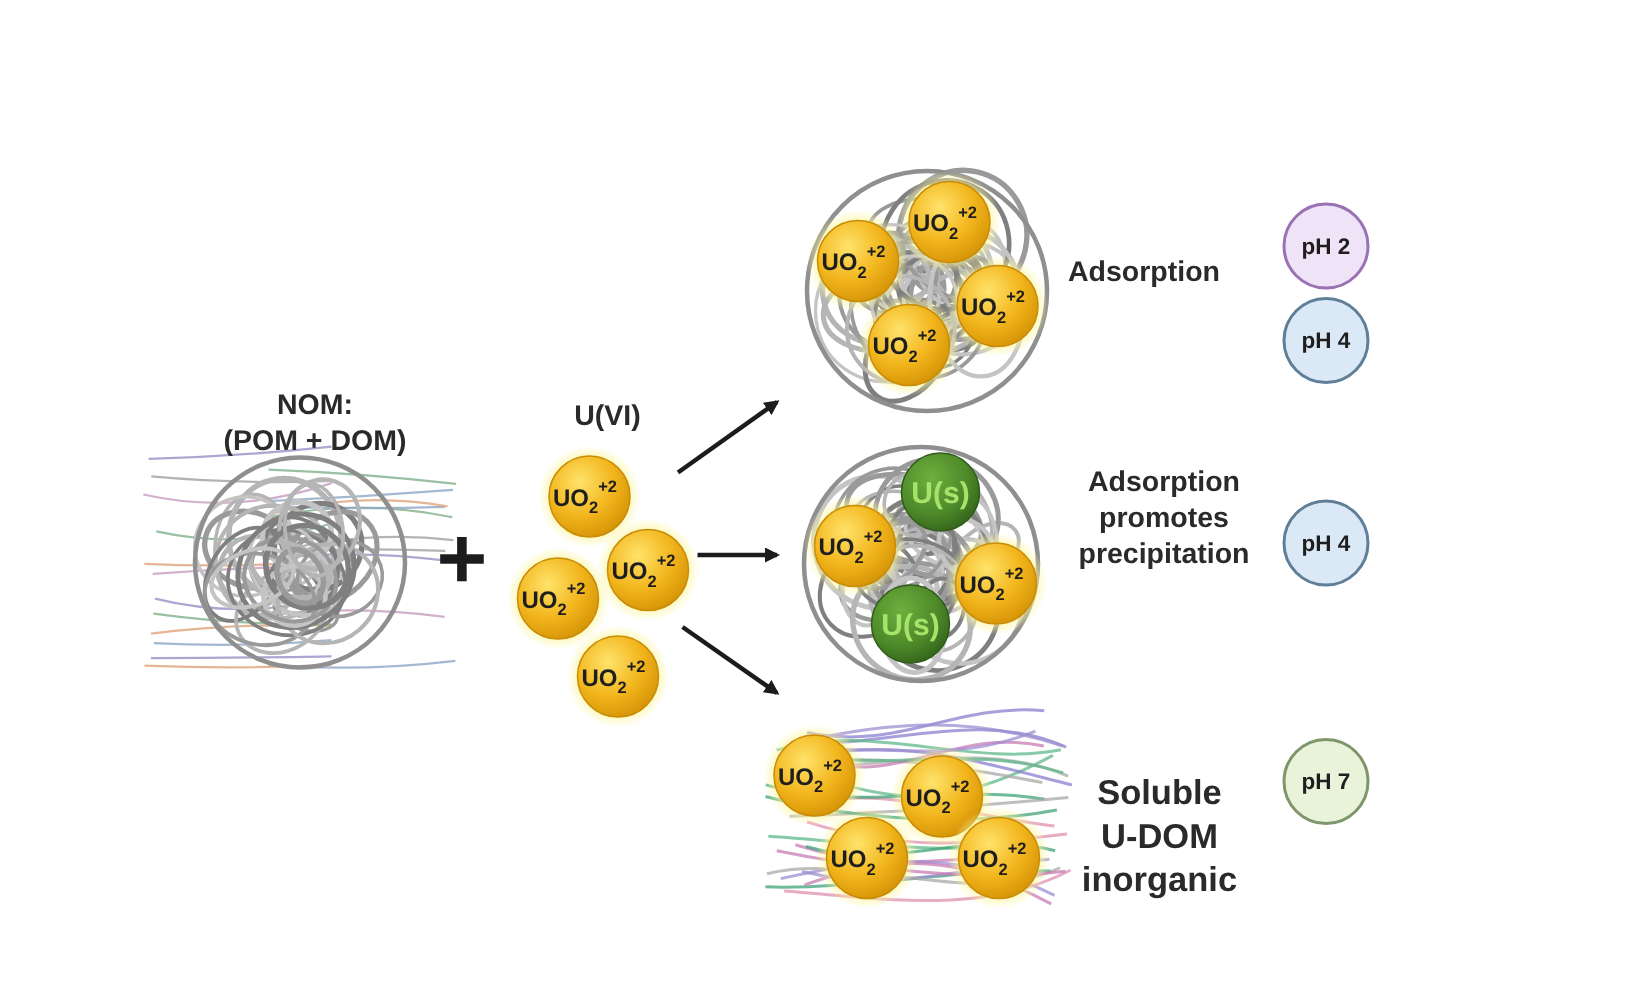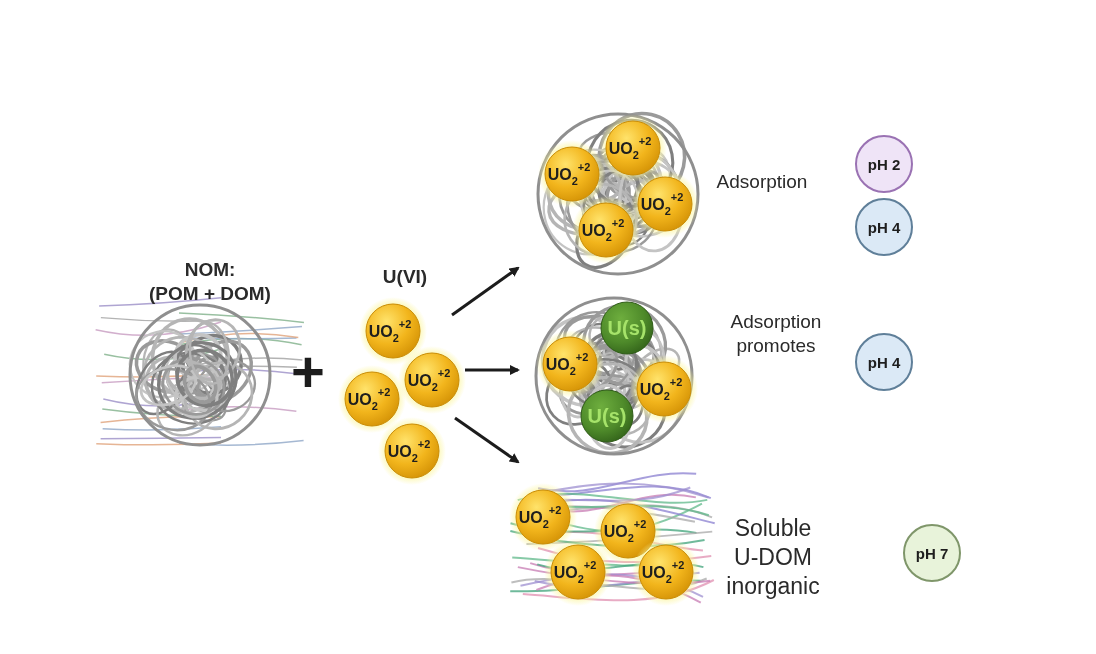--- a/index.html
+++ b/index.html
@@ -1,19 +1,19 @@
 <!DOCTYPE html>
 <html><head>
 <meta charset="utf-8">
 <style>
   html, body { margin:0; padding:0; background:#ffffff; }
   body { width:1096px; height:654px; position:relative; overflow:hidden;
          font-family:"Liberation Sans", "DejaVu Sans", sans-serif; }
   #stage { position:absolute; left:0; top:0; width:1096px; height:654px; }
-  .lbl { position:absolute; font-weight:normal; color:#2a2a2a; text-align:center; line-height:1.25; }
+  .lbl { position:absolute; font-weight:bold; color:#2a2a2a; text-align:center; line-height:1.25; }
   .ph { position:absolute; width:58px; height:58px; border-radius:50%; border:2px solid;
         box-sizing:border-box; display:flex; align-items:center; justify-content:center;
         font-weight:bold; font-size:15px; color:#1e1e1e; }
 </style>
 </head>
 <body>
 
 <svg id="stage" viewBox="0 0 1096 654" xmlns="http://www.w3.org/2000/svg">
   <defs>
     <radialGradient id="gU" cx="0.38" cy="0.32" r="0.7">
@@ -298,23 +298,24 @@
       </g>
     </g>
 </svg>
 
 <div class="lbl" style="left:712px;top:170px;width:100px;font-size:19px;">
   <div>Adsorption</div>
 </div>
 <div class="lbl" style="left:706px;top:310px;width:140px;font-size:19px;">
   <div>Adsorption</div>
   <div>promotes</div>
+  <div>precipitation</div>
 </div>
 <div class="lbl" style="left:716px;top:514px;width:114px;font-size:23px;">
   <div>Soluble</div>
   <div>U-DOM</div>
   <div>inorganic</div>
 </div>
 
 <div class="ph" style="left:855px;top:135px;background:#efe4f7;border-color:#9a72b3;">pH 2</div>
 <div class="ph" style="left:855px;top:198px;background:#dbe9f6;border-color:#5f7f99;">pH 4</div>
 <div class="ph" style="left:855px;top:333px;background:#dbe9f6;border-color:#5f7f99;">pH 4</div>
-<div class="ph" style="left:855px;top:524px;background:#e8f3da;border-color:#7f966a;margin-left:48px;">pH 7</div>
+<div class="ph" style="left:855px;top:492px;background:#e8f3da;border-color:#7f966a;">pH 7</div>
 
 </body></html>

